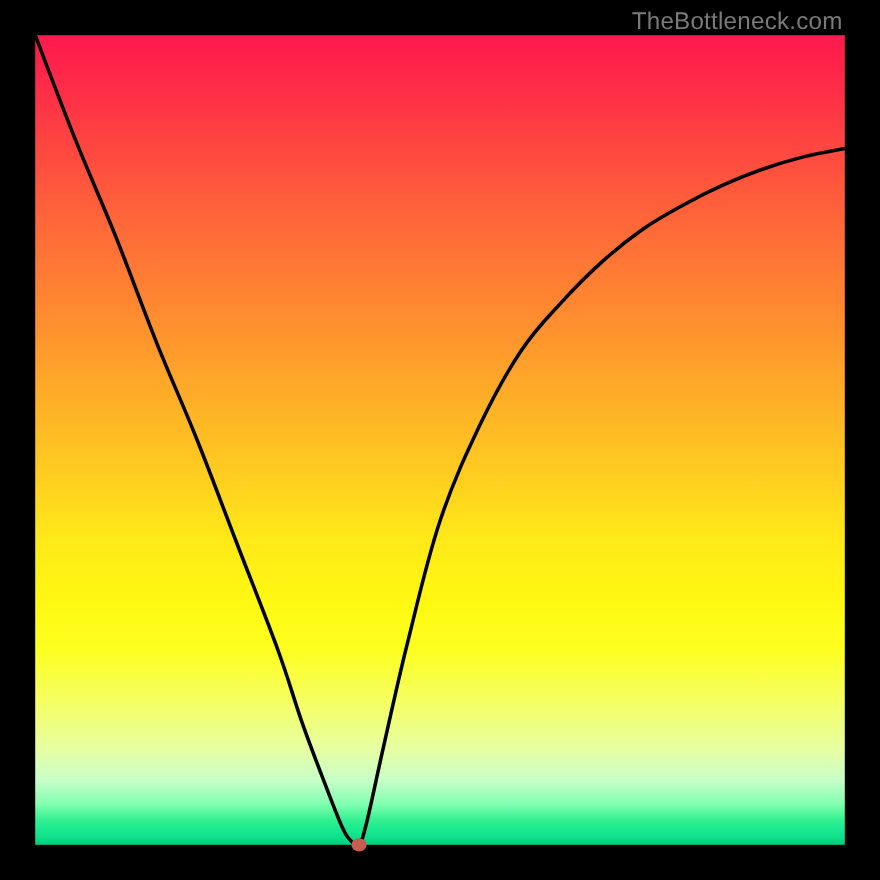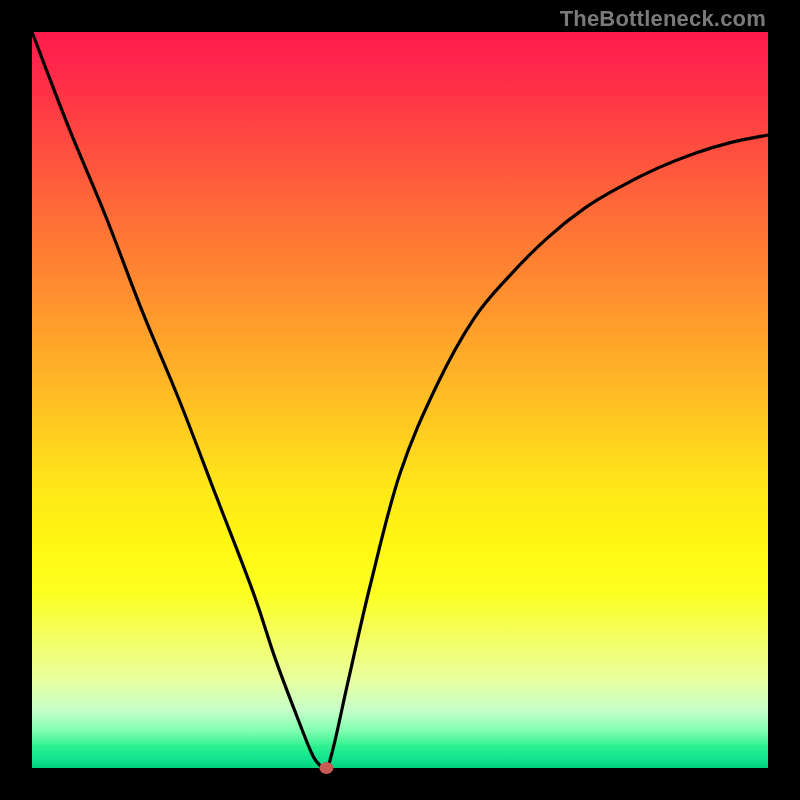--- a/index.html
+++ b/index.html
@@ -42,21 +42,21 @@
       #08d884 99.5%,
       #00d07e 100%
     );
   }
   .watermark {
     position: absolute;
     top: 6px;
     right: 34px;
     color: #7a7a7a;
     font-size: 22px;
-    font-weight: 700;
+    font-weight: 400;
     letter-spacing: 0.2px;
     font-family: Arial, Helvetica, sans-serif;
   }
   .curve-svg {
     position: absolute;
     left: 0;
     top: 0;
     width: 736px;
     height: 736px;
     overflow: visible;

